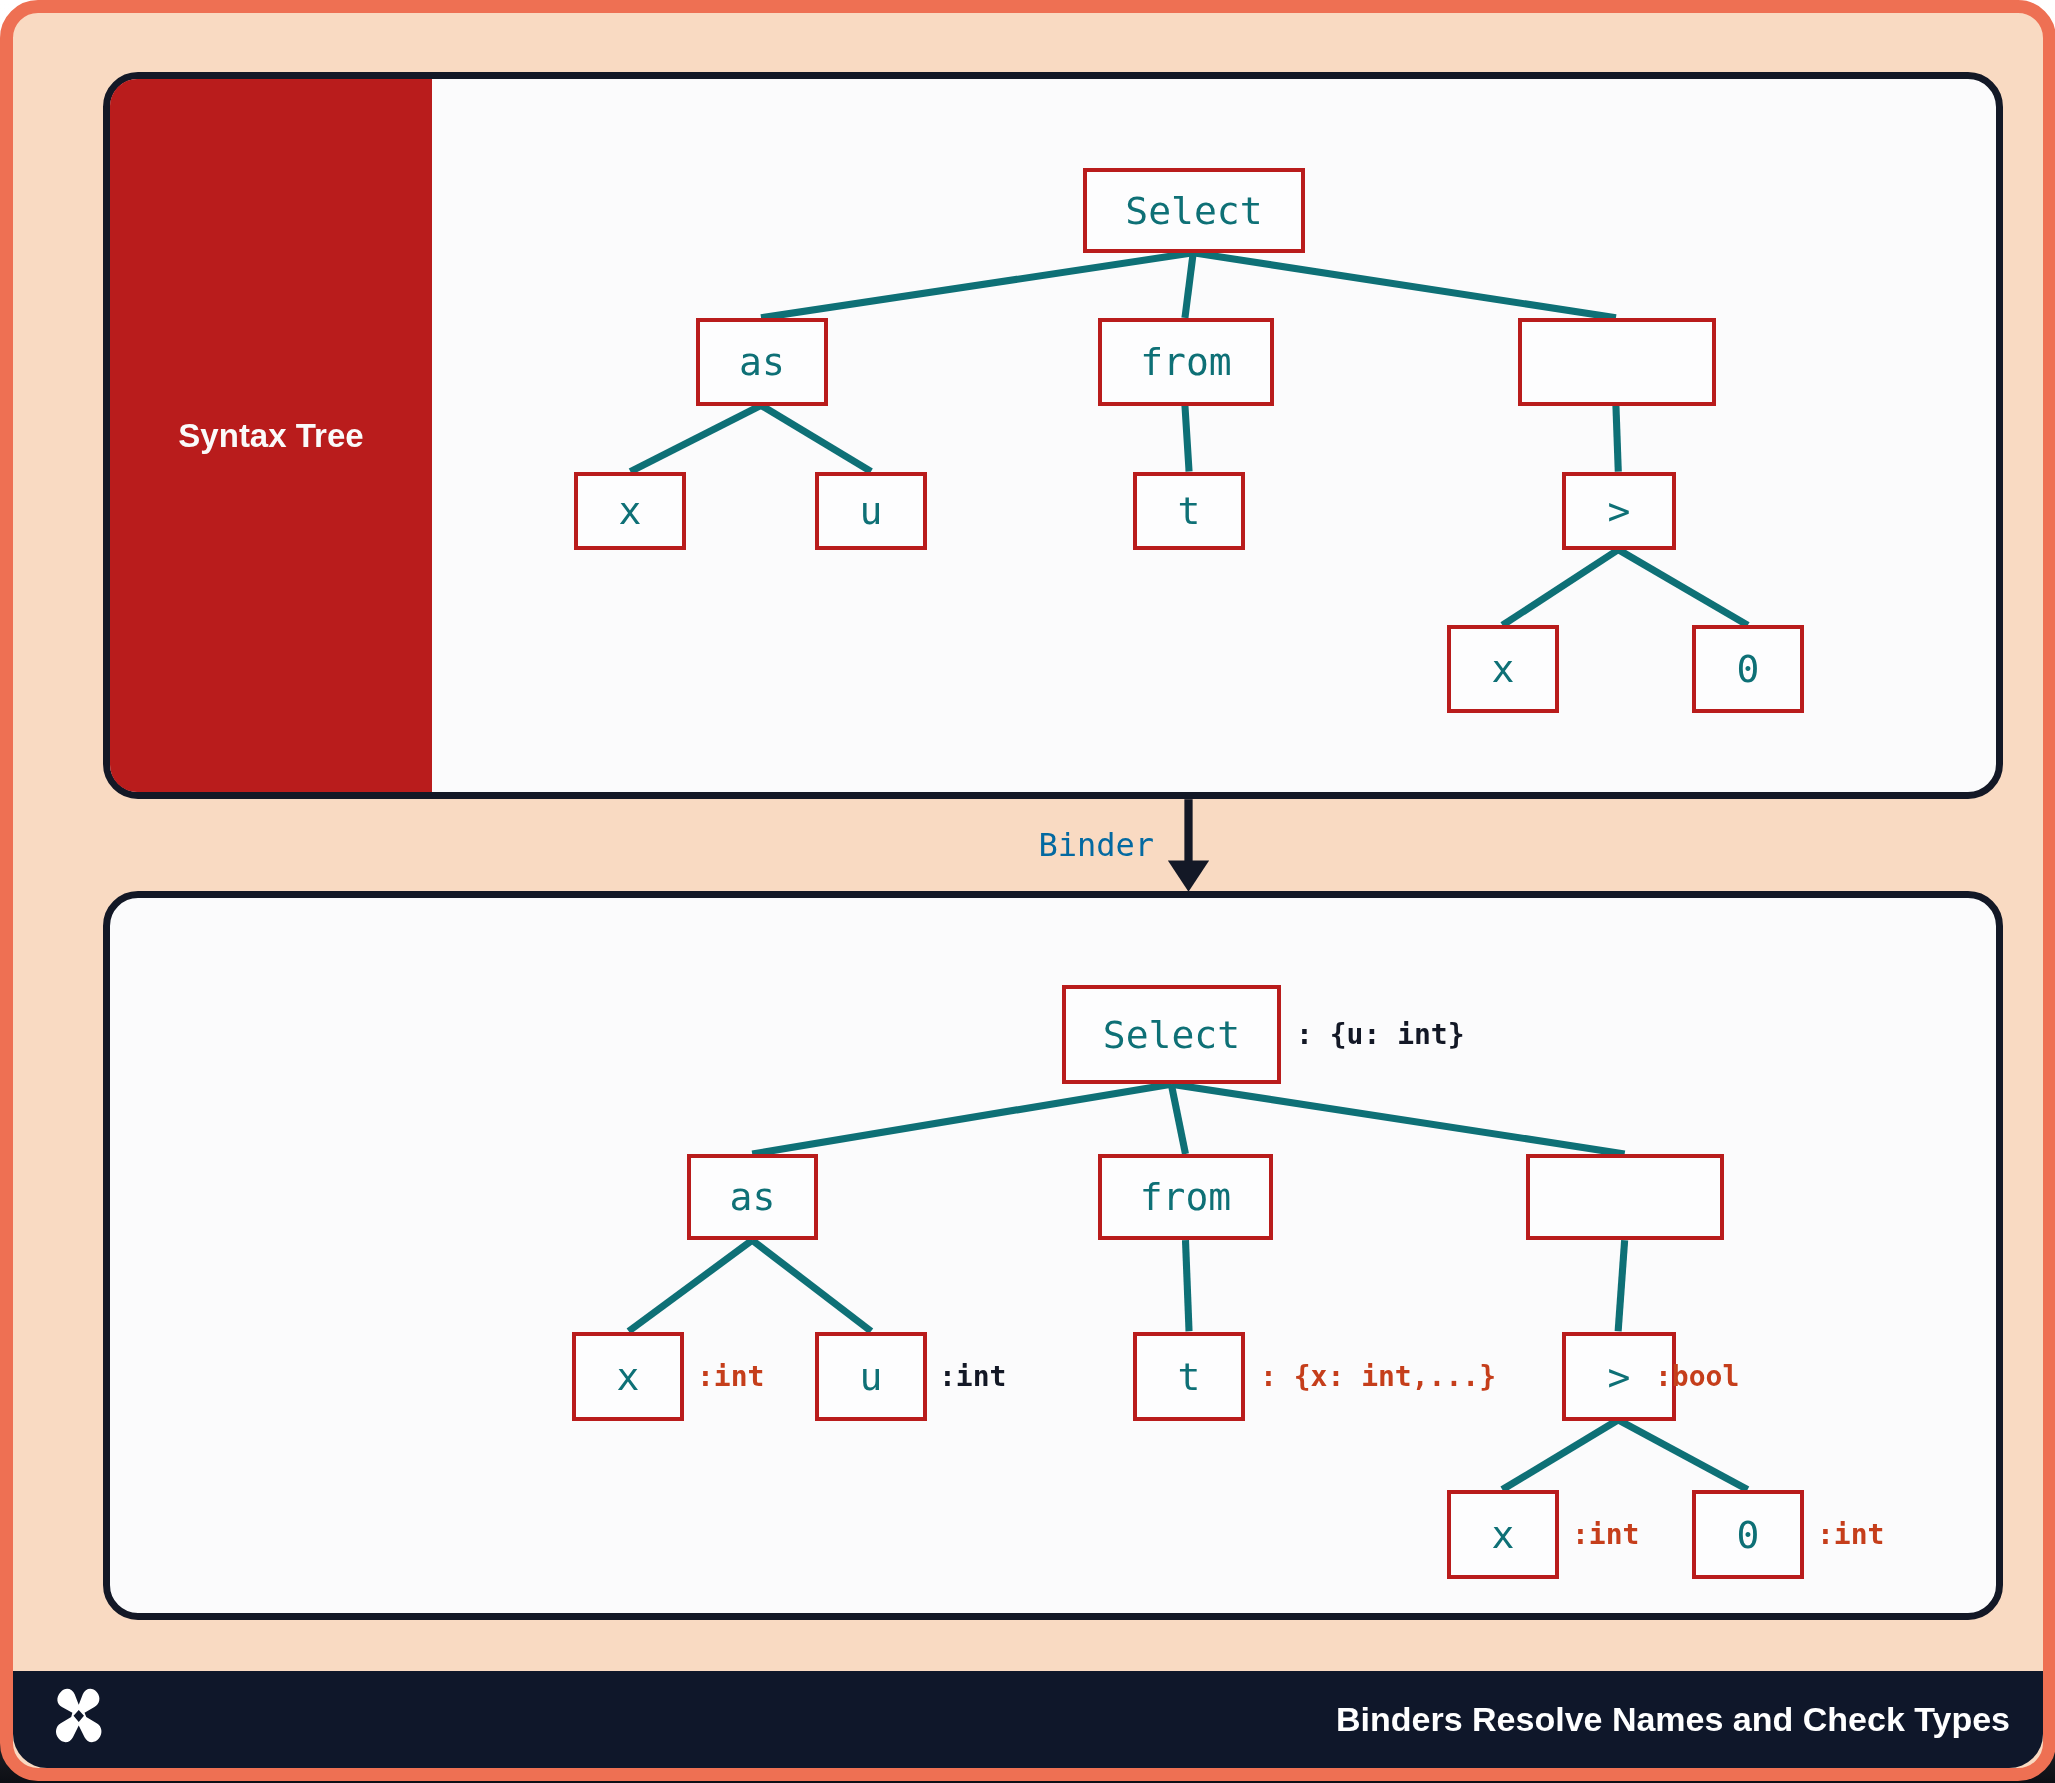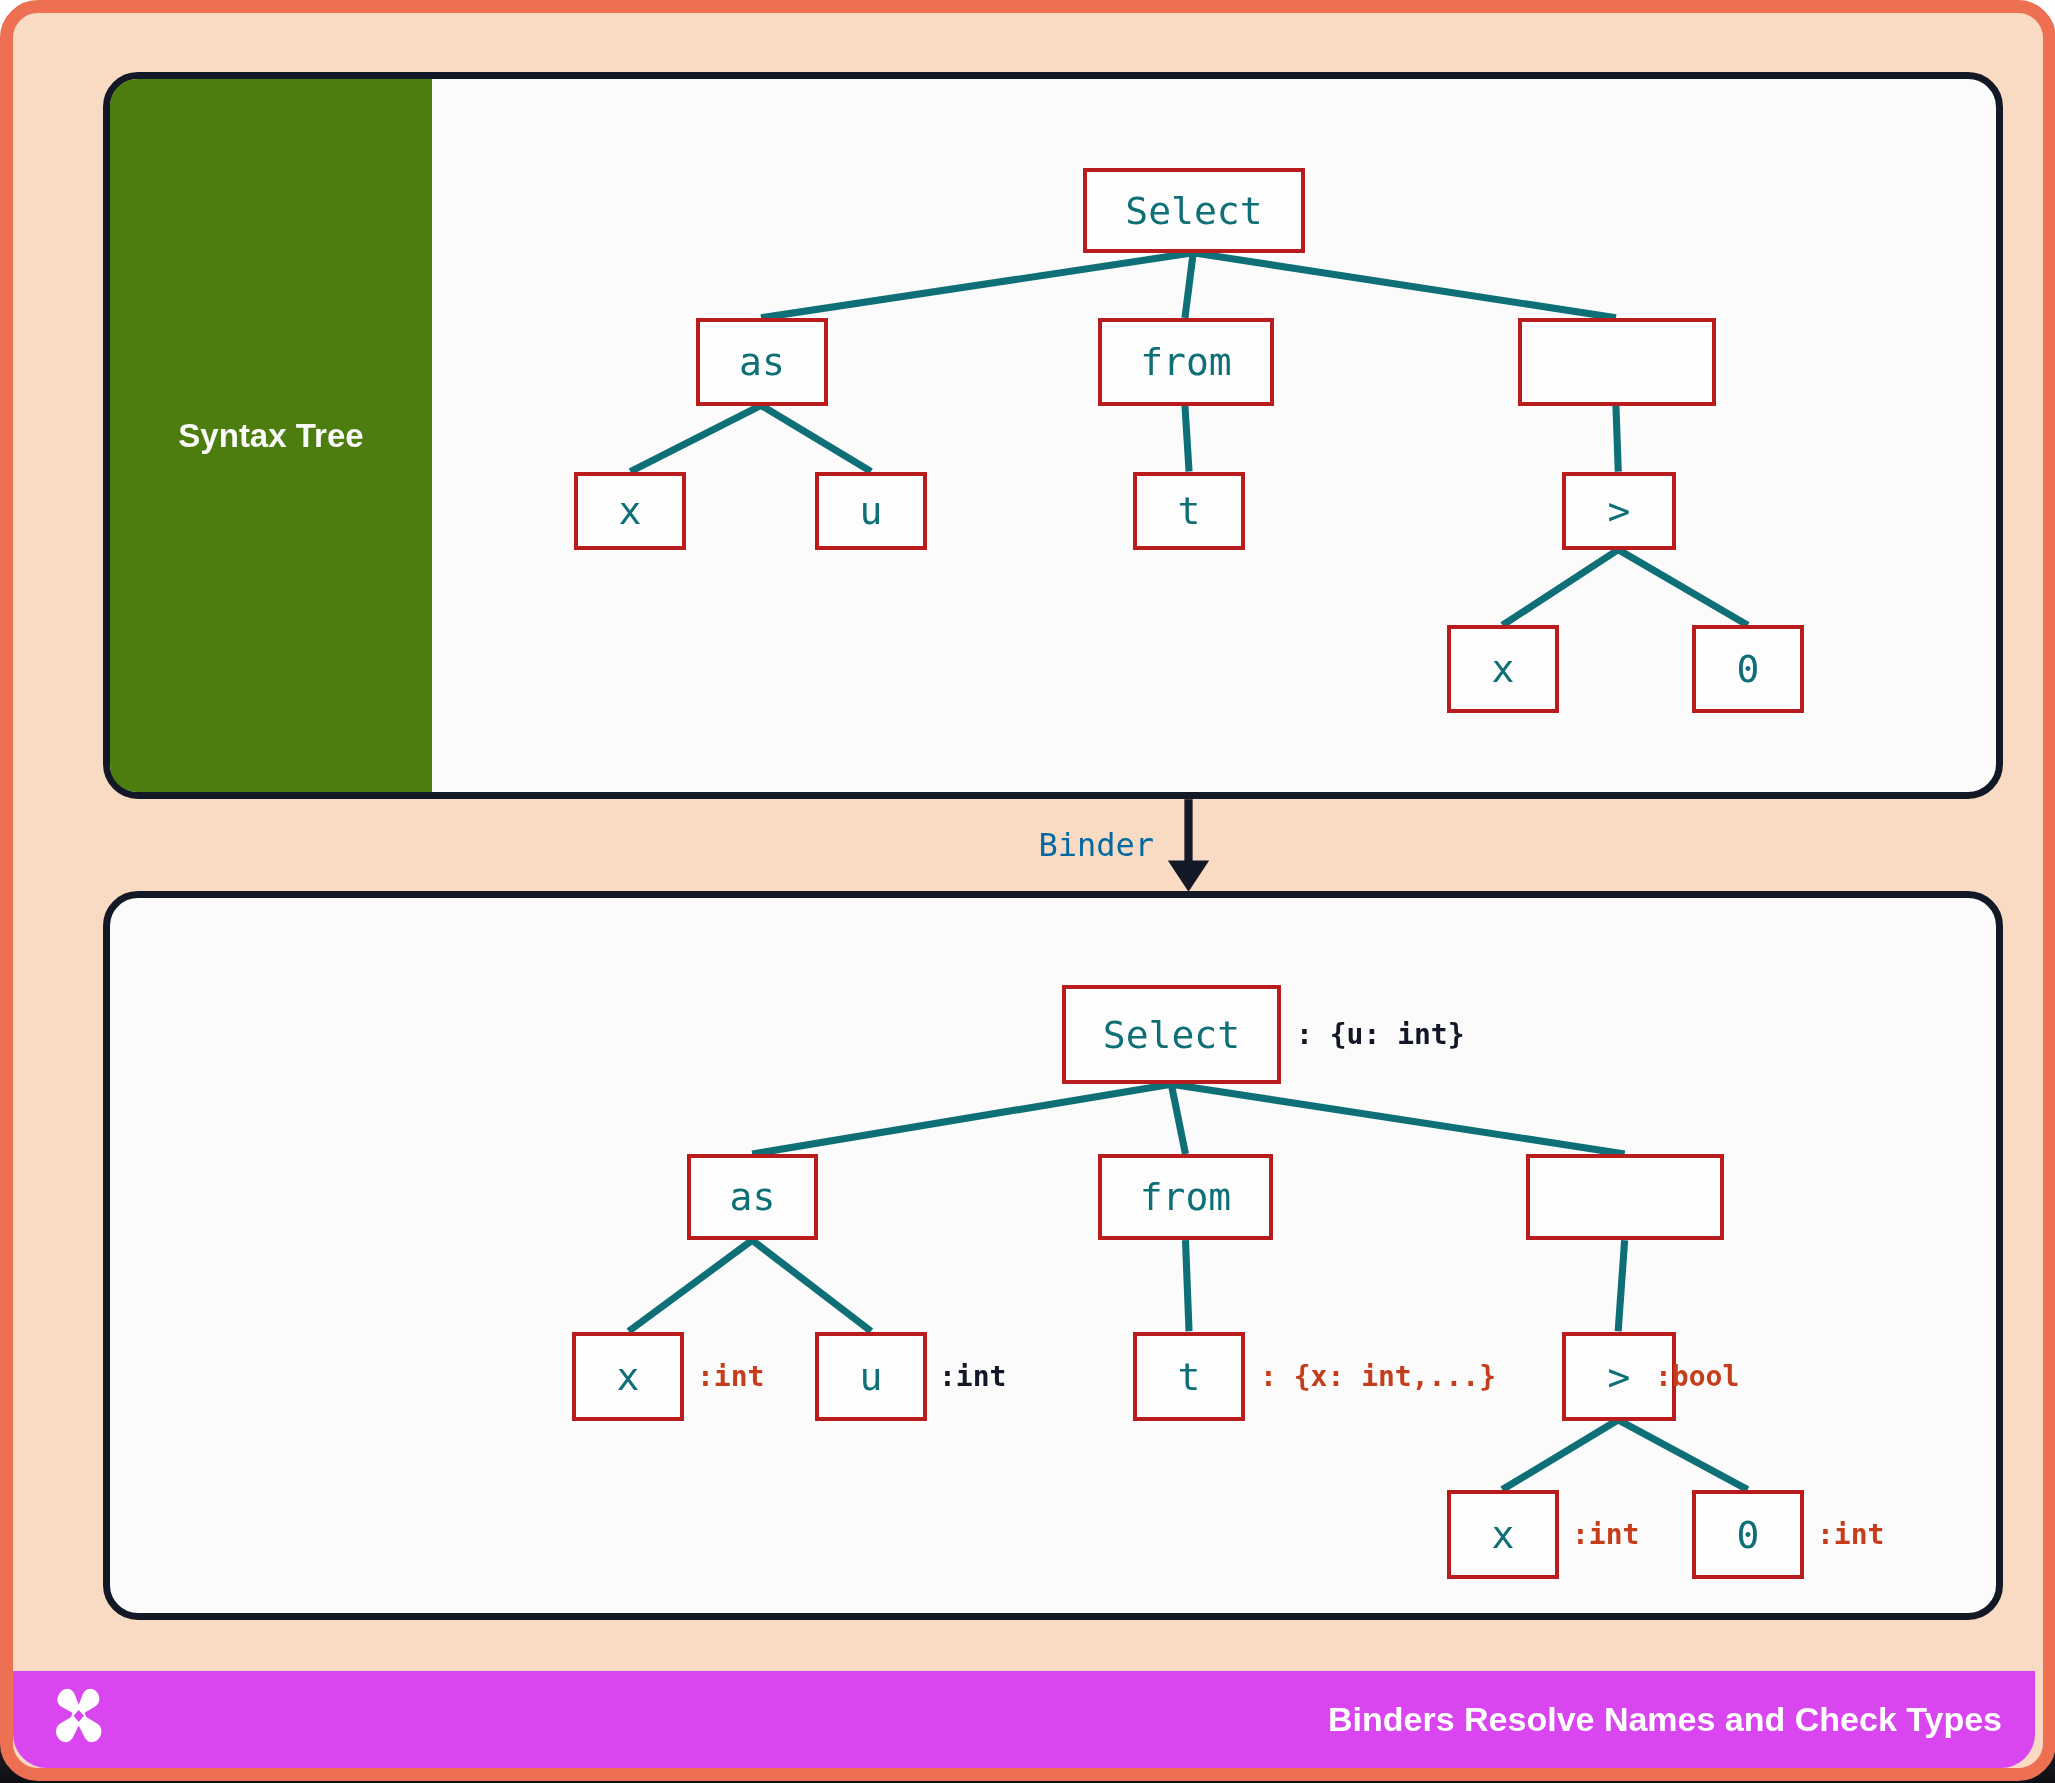--- a/index.html
+++ b/index.html
@@ -13,21 +13,21 @@
     background:#f9dac2;border:13px solid #ee7053;box-sizing:border-box;
   }
   
   .panel{
     position:absolute;left:90px;width:1900px;background:#fbfbfc;
     border:7px solid #131826;border-radius:35px;box-sizing:border-box;
   }
   .panel-top{top:59px;height:727px;}
   .panel-bottom{top:878px;height:729px;}
   .sidebar{
-    position:absolute;left:0;top:0;bottom:0;width:322px;background:#4d7c0f;
+    position:absolute;left:0;top:0;bottom:0;width:322px;background:#b91c1c;
     border-radius:27px 0 0 27px;display:flex;flex-direction:column;
     align-items:center;justify-content:center;
   }
   .sidebar-label{
     color:#fafafa;font-size:33px;font-weight:bold;line-height:66px;
     text-align:center;white-space:nowrap;
   }
   .edges{position:absolute;left:0;top:0;}
   
   .node{
@@ -45,21 +45,21 @@
   .ann-dark{color:#131826;}
   
   .binder-label{
     position:absolute;left:946px;top:813px;width:195px;text-align:right;
     font-family:"DejaVu Sans Mono","Liberation Mono",monospace;
     font-size:32px;color:#0369a1;
   }
   .binder-arrow{position:absolute;left:1146px;top:786px;}
   
   .footer{
-    position:absolute;left:0;right:8px;bottom:0;height:97px;background:#d946ef;
+    position:absolute;left:0;right:0;bottom:0;height:97px;background:#0f172a;
     display:flex;align-items:center;border-radius:0 0 34px 34px;
   }
   .footer-logo{position:absolute;left:35px;top:15.4px;}
   .footer-title{
     position:absolute;right:33px;top:0;bottom:0;display:flex;align-items:center;
     color:#ffffff;font-size:34px;font-weight:bold;white-space:nowrap;
   }
 </style>
 </head>
 <body>

